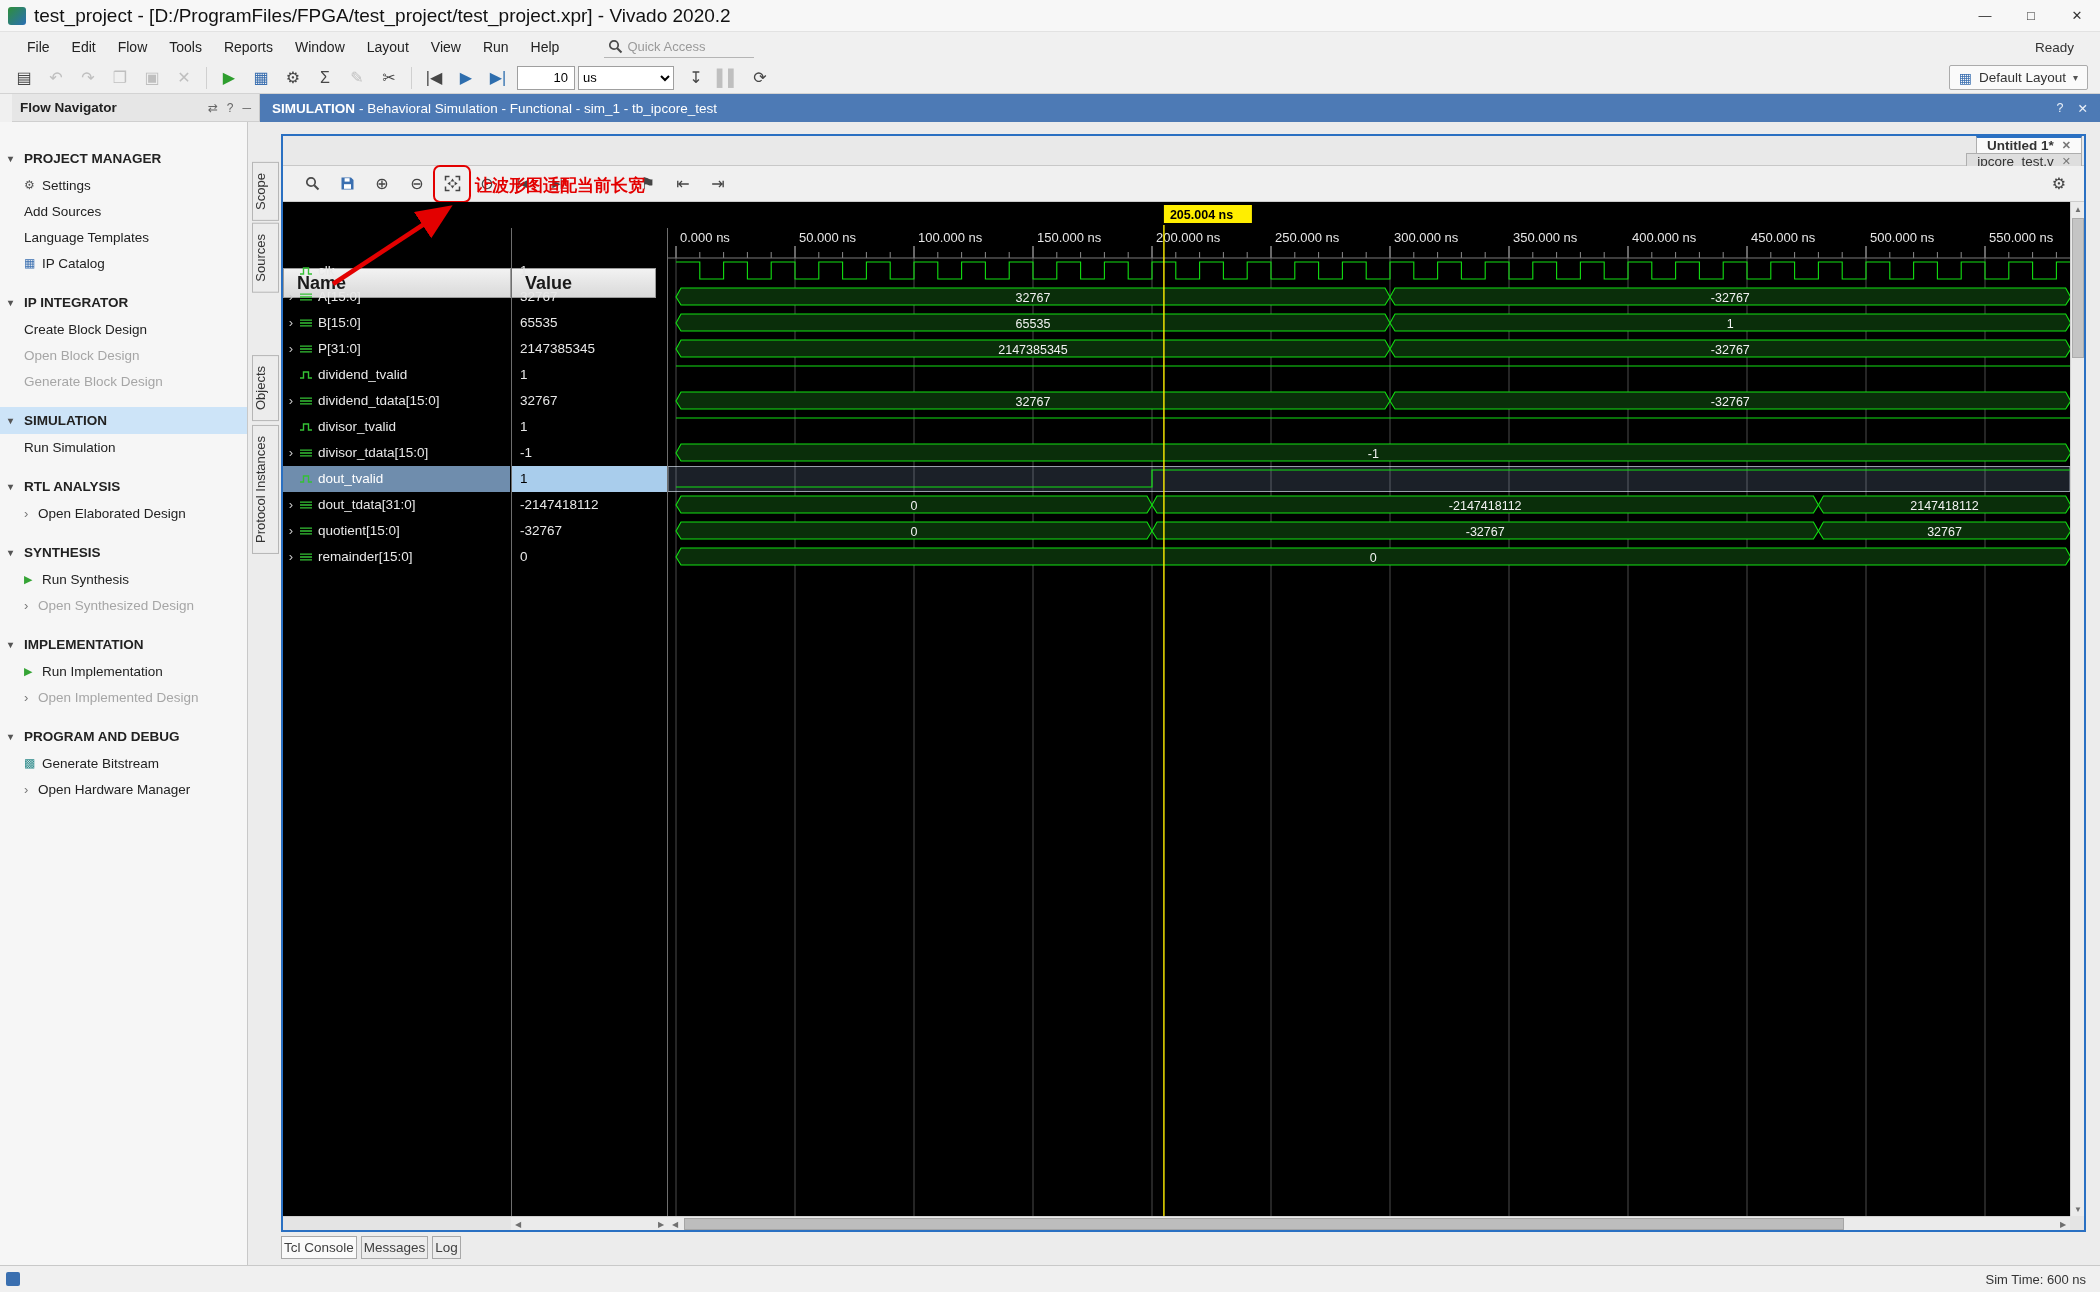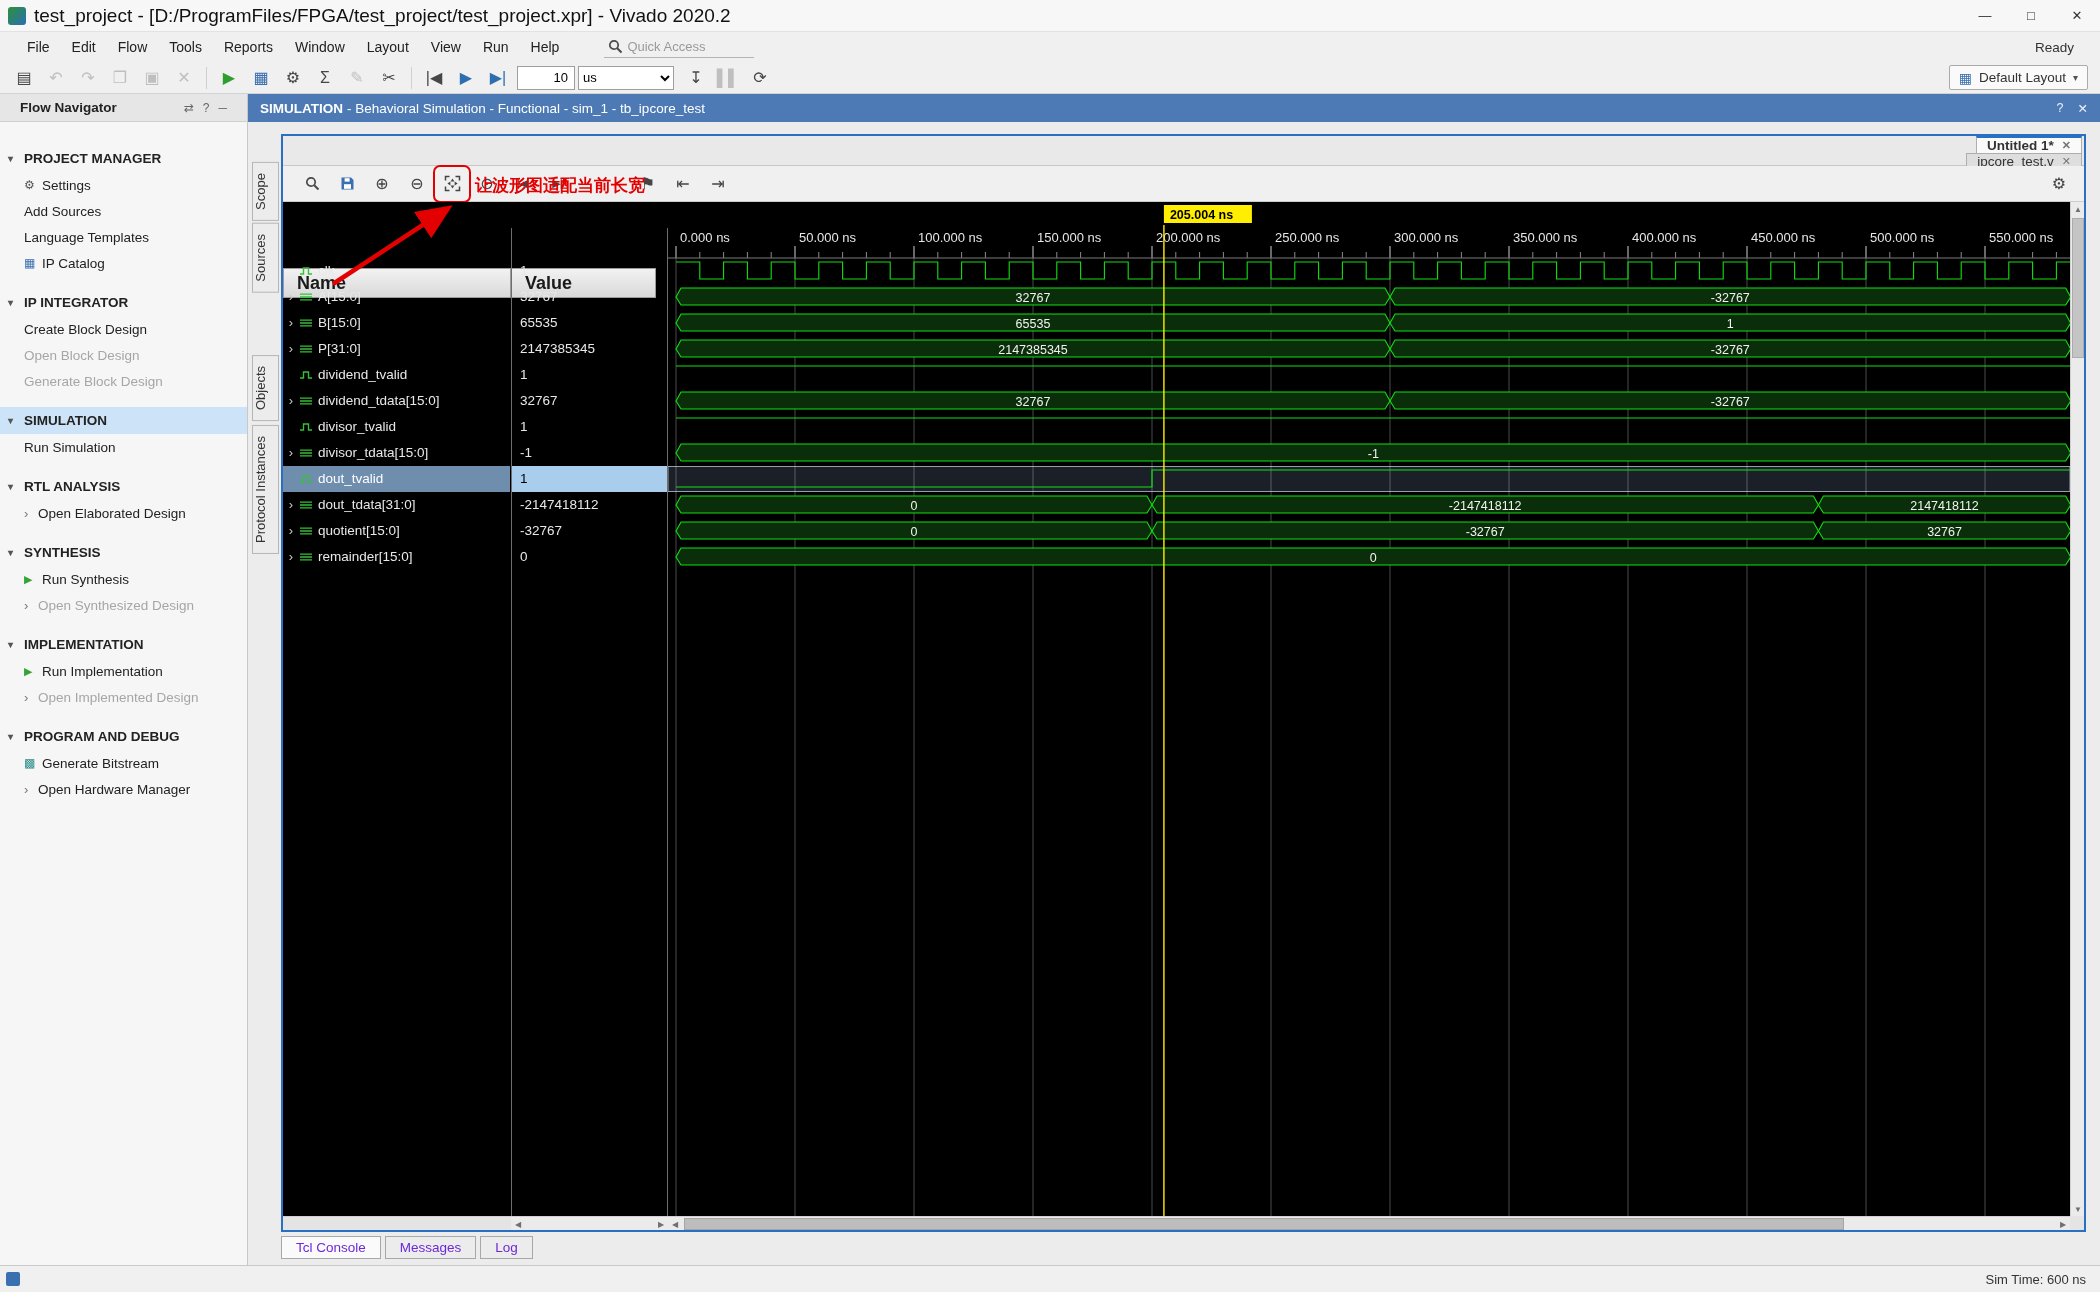--- a/index.html
+++ b/index.html
@@ -39,22 +39,22 @@
   .tb-select { width:96px; height:24px; border:1px solid #9f9f9f; background:#fff; font-size:13px; margin-right:6px; }
   .tb-spring { flex:1; }
   .layout-box { display:flex; align-items:center; gap:7px; border:1px solid #ababab; background:#fafafa;
                 height:25px; padding:0 9px; margin-right:12px; font-size:13.5px; color:#333; border-radius:2px; }
   .layout-box .lb-icon { color:#3a6fb0; font-size:14px; }
   .layout-box .lb-caret { font-size:10px; color:#555; }
 
   
   .context-row { position:absolute; left:0; top:94px; width:2100px; height:28px; display:flex; }
   .fnav-header { width:248px; height:28px; background:#e6e6e6; border-bottom:1px solid #cfcfcf;
-                 border-right:1px solid #c8c8c8; display:flex; align-items:center; padding:0 20px;
-                 font-size:13.5px; font-weight:bold; color:#222; }
+                 border-right:1px solid #c8c8c8; display:flex; align-items:center; padding:0 8px;
+                 font-size:13.5px; font-weight:bold; color:#222;margin-left:12px; }
   .fnav-header .hdr-icons { margin-left:auto; display:flex; gap:9px; font-size:12px; color:#666; font-weight:normal; }
   .context-bar { flex:1; background:#4d7ab5; color:#fff; display:flex; align-items:center;
                  padding:0 12px; font-size:13.5px; }
   .context-bar b { margin-right:4px; }
   .context-bar .cb-icons { margin-left:auto; display:flex; gap:14px; font-size:12.5px; color:#eaf0f8; }
 
   
   .fnav { position:absolute; left:0; top:122px; width:248px; bottom:27px; background:#f6f6f6;
           border-right:1px solid #c8c8c8; overflow:hidden; padding-top:10px; }
   .fn-sec { display:flex; align-items:center; height:27px; margin-top:13px; padding-left:8px;
@@ -133,21 +133,21 @@
   .corner { position:absolute; right:0; bottom:0; width:14px; height:14px; background:#e4e4e4; }
   .hscroll { position:absolute; bottom:0; height:14px; background:#ebebeb; border-top:1px solid #d0d0d0; }
   .hscroll .sb-btn { position:absolute; top:0; width:14px; height:14px; font-size:8px; color:#707070;
                      display:flex; align-items:center; justify-content:center; }
   .hscroll .left { left:0; } .hscroll .right { right:0; }
   .hscroll .thumb { position:absolute; top:1px; left:16px; height:12px; background:#bdbdbd; border:1px solid #a5a5a5; }
   .names-bottom { position:absolute; left:0; bottom:0; width:228px; height:14px; background:#e4e4e4; border-top:1px solid #d0d0d0; }
 
   
   .console-tabs { position:absolute; left:33px; top:1114px; display:flex; gap:4px; }
-  .ct { border:1px solid #a8a8a8; padding:3px 14px; background:#ececec; font-size:13.5px; color:#6d28d9; }
+  .ct { border:1px solid #a8a8a8; padding:3px 2px; background:#ececec; font-size:13.5px; color:#404040; }
   .ct.active { background:#fafafa; }
   .statusbar { position:absolute; left:0; bottom:0; width:2100px; height:27px; background:#f0f0f0;
                border-top:1px solid #c9c9c9; display:flex; align-items:center; }
   .status-activity { width:14px; height:14px; border-radius:2px; background:#3a6fb0; margin-left:6px; }
   .sim-time { margin-left:auto; margin-right:14px; font-size:13px; color:#333; }
 
   
   .annot-arrow { position:absolute; left:0; top:0; width:2100px; height:1292px; pointer-events:none; z-index:50; }
 </style>
 </head>

